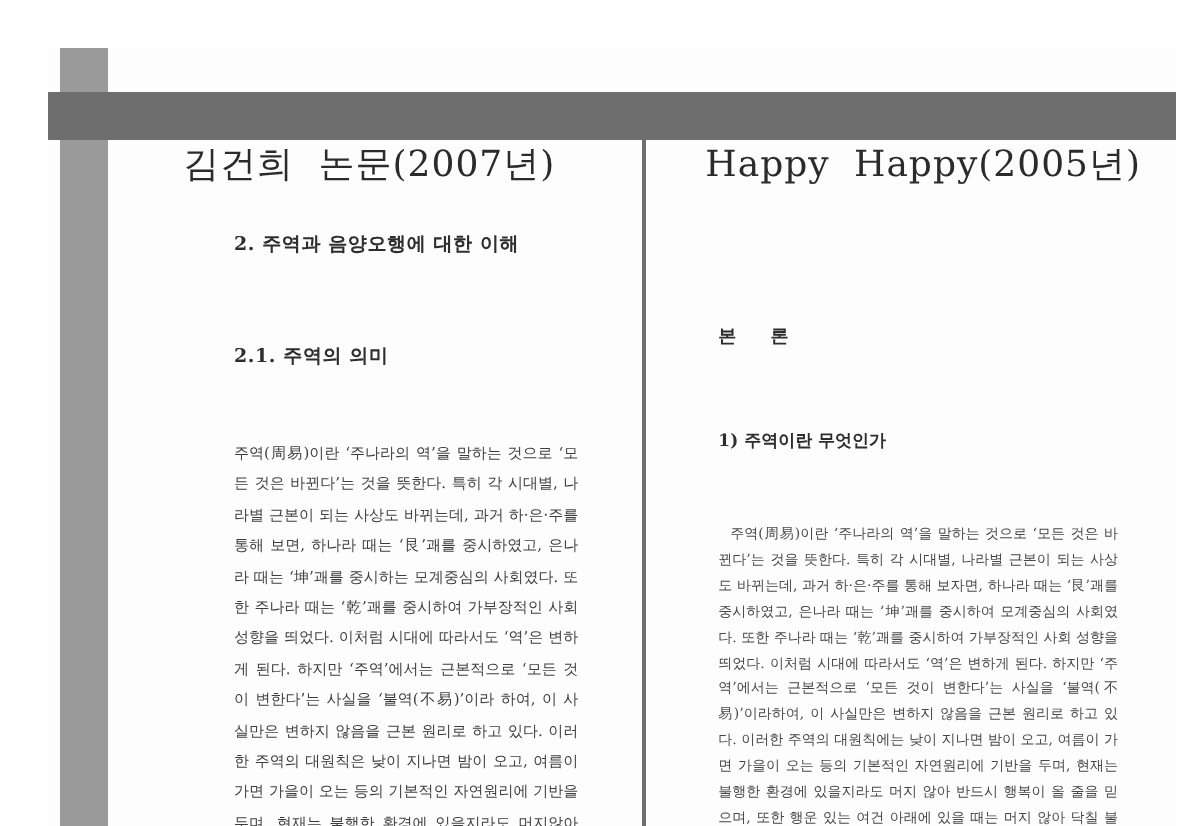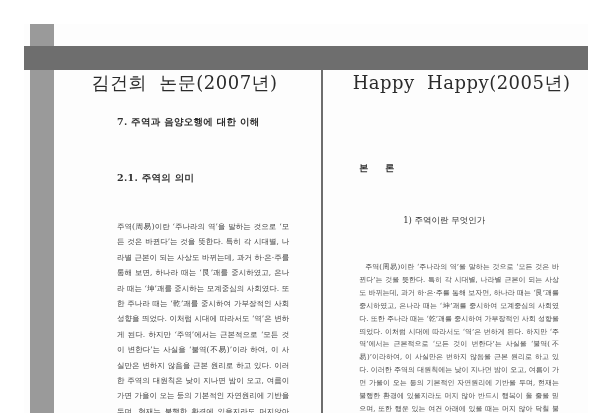--- a/index.html
+++ b/index.html
@@ -64,44 +64,43 @@
   .section-title-right {
     font-size: 9px;
     font-weight: bold;
     text-align: left;
     color: #2e2e2e;
     letter-spacing: 7px;
     margin-bottom: 16px;
   }
   .h-right {
     font-size: 8.5px;
-    font-weight: normal;
+    font-weight: bold;
     color: #2e2e2e;
     margin-bottom: 10px;
-    margin-left: 44px;
   }
   .body-right {
     font-size: 7px;
     line-height: 12.9px;
     text-align: justify;
     text-indent: 6px;
     color: #474747;
   }
 </style>
 </head>
 <body>
 
 <div class="page">
 
   <div class="columns">
 
     <div class="col col-left">
       <div class="col-header">김건희 논문(2007년)</div>
       <div class="col-body-left">
-        <div class="h-left first">7. 주역과 음양오행에 대한 이해</div>
+        <div class="h-left first">2. 주역과 음양오행에 대한 이해</div>
         <div class="h-left second">2.1. 주역의 의미</div>
         <p class="body-left">주역(周易)이란 ‘주나라의 역’을 말하는 것으로 ‘모든 것은 바뀐다’는 것을 뜻한다. 특히 각 시대별, 나라별 근본이 되는 사상도 바뀌는데, 과거 하·은·주를 통해 보면, 하나라 때는 ‘艮’괘를 중시하였고, 은나라 때는 ‘坤’괘를 중시하는 모계중심의 사회였다. 또한 주나라 때는 ‘乾’괘를 중시하여 가부장적인 사회 성향을 띄었다. 이처럼 시대에 따라서도 ‘역’은 변하게 된다. 하지만 ‘주역’에서는 근본적으로 ‘모든 것이 변한다’는 사실을 ‘불역(不易)’이라 하여, 이 사실만은 변하지 않음을 근본 원리로 하고 있다. 이러한 주역의 대원칙은 낮이 지나면 밤이 오고, 여름이 가면 가을이 오는 등의 기본적인 자연원리에 기반을 두며, 현재는 불행한 환경에 있을지라도 머지않아 반드시 행복이 올 줄을 믿고, 또한 행운이 있을 때는 머지않아 닥칠 불운을 생각하면서 경계할 줄 알아야 한다는 것이 ‘주역’의 일관된 주장이다. 모든 것을 정지한 것으로 보지 않고 상황과 조건에 따라 동일한 것도 다른 의미를 갖는다. 아무리 좋은 것도 어떤 상황에 처해 있느냐에 따라 나쁜 것이 되기도 하며 그 반대가 되기도 한다. 또한 새로운 것은 낡은 것으로부터 나온다고 본다. 그러나 새로운 것이 언제나 절대적으로 새로운 것은 아니며, 새로운 것인 그 자신도 변화·발전의 과정 속에서 다시 낡은 것으로 바뀐다. 그러므로 ‘모든 것이 변한다’는 것을 안다는 것은 인생을 사는 태도에 근본적인 반성과 삶의 좋은 교훈이 될 수 있다. 특히 이와 같은 사상은 모든 것은 변하므로 현재에 연연하거나, 집착하지 말고 미래를 보고, 나아가 더 깊고 숭고한 것에 기준을 세우라는 뜻을 내포하는 것 같다. 이로써 과거 현자들은 세세한 것에 뜻을 두어 정신을 혼미하게 하고 심중을 흐트리는 것 보다, 큰 것에 뜻을 두어 사물의 변화를 느끼며 큰 흐름을 중시하였음을 알 수 있다.</p>
       </div>
     </div>
 
     <div class="col col-right">
       <div class="col-header">Happy Happy(2005년)</div>
       <div class="col-body-right">
         <div class="section-title-right">본 론</div>
         <div class="h-right">1) 주역이란 무엇인가</div>

